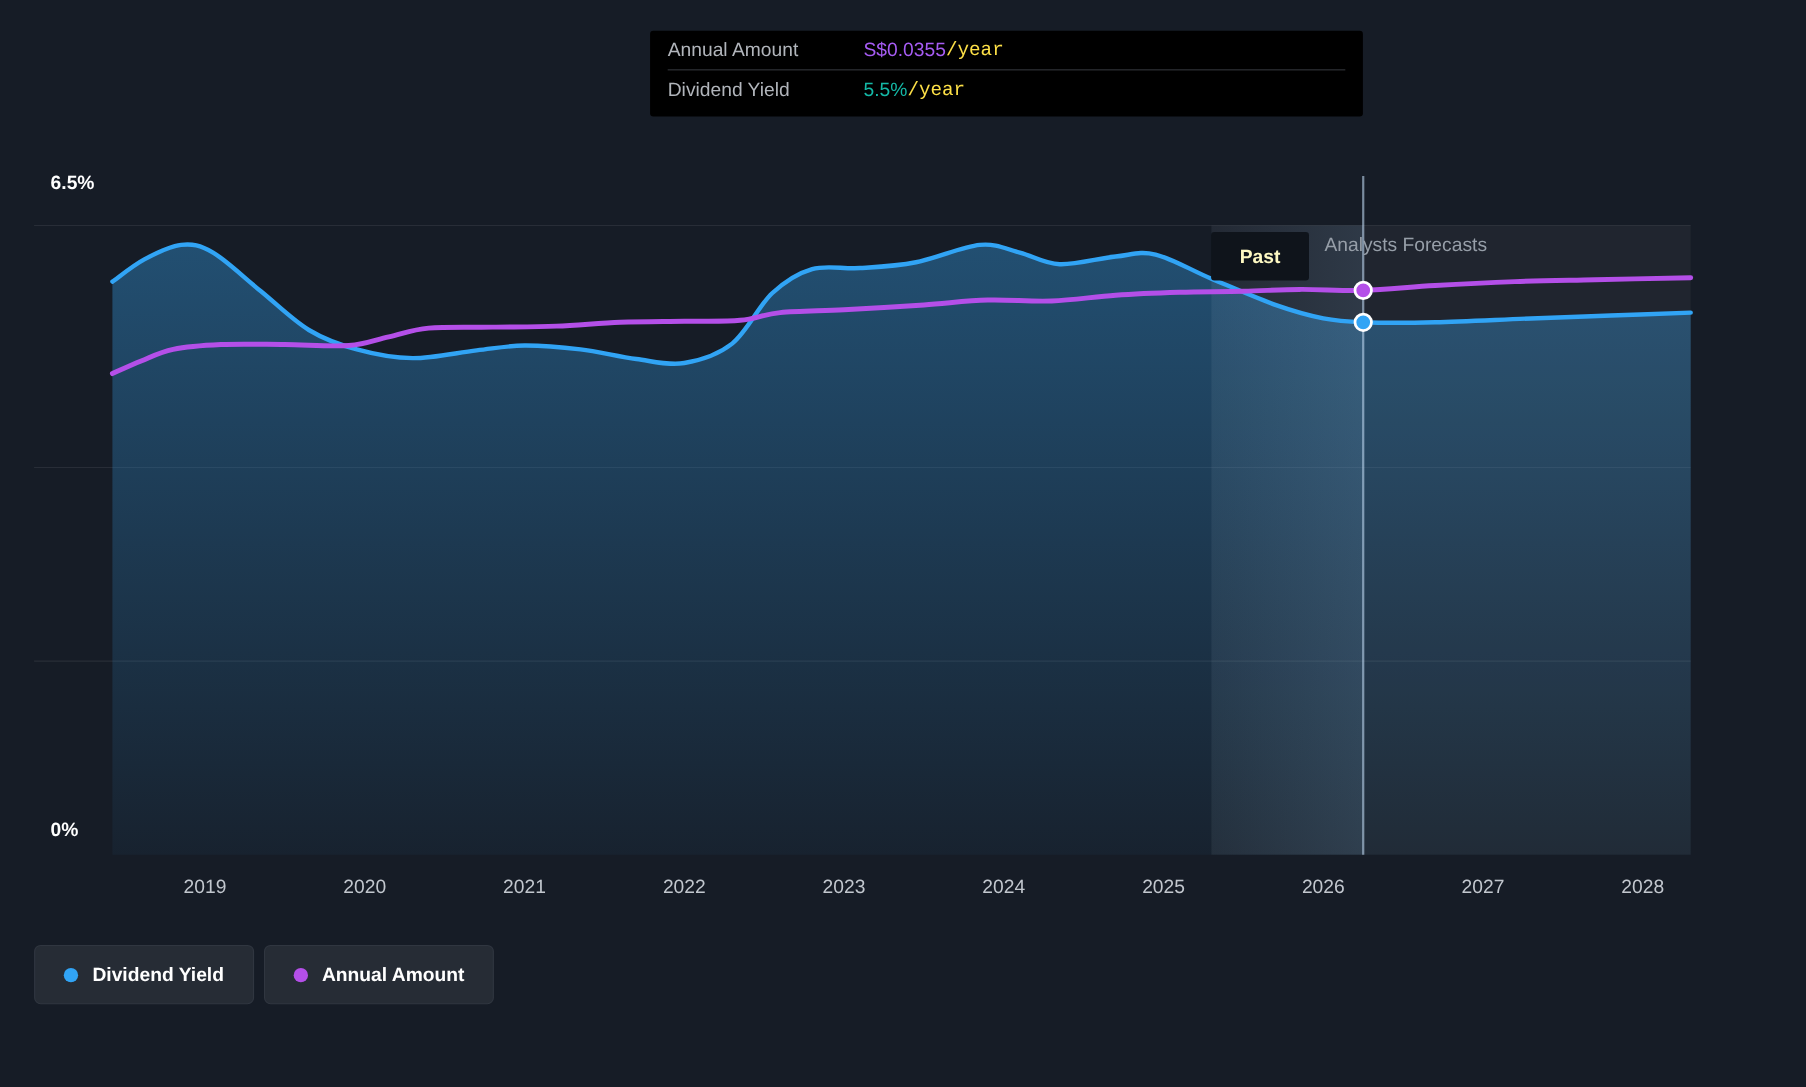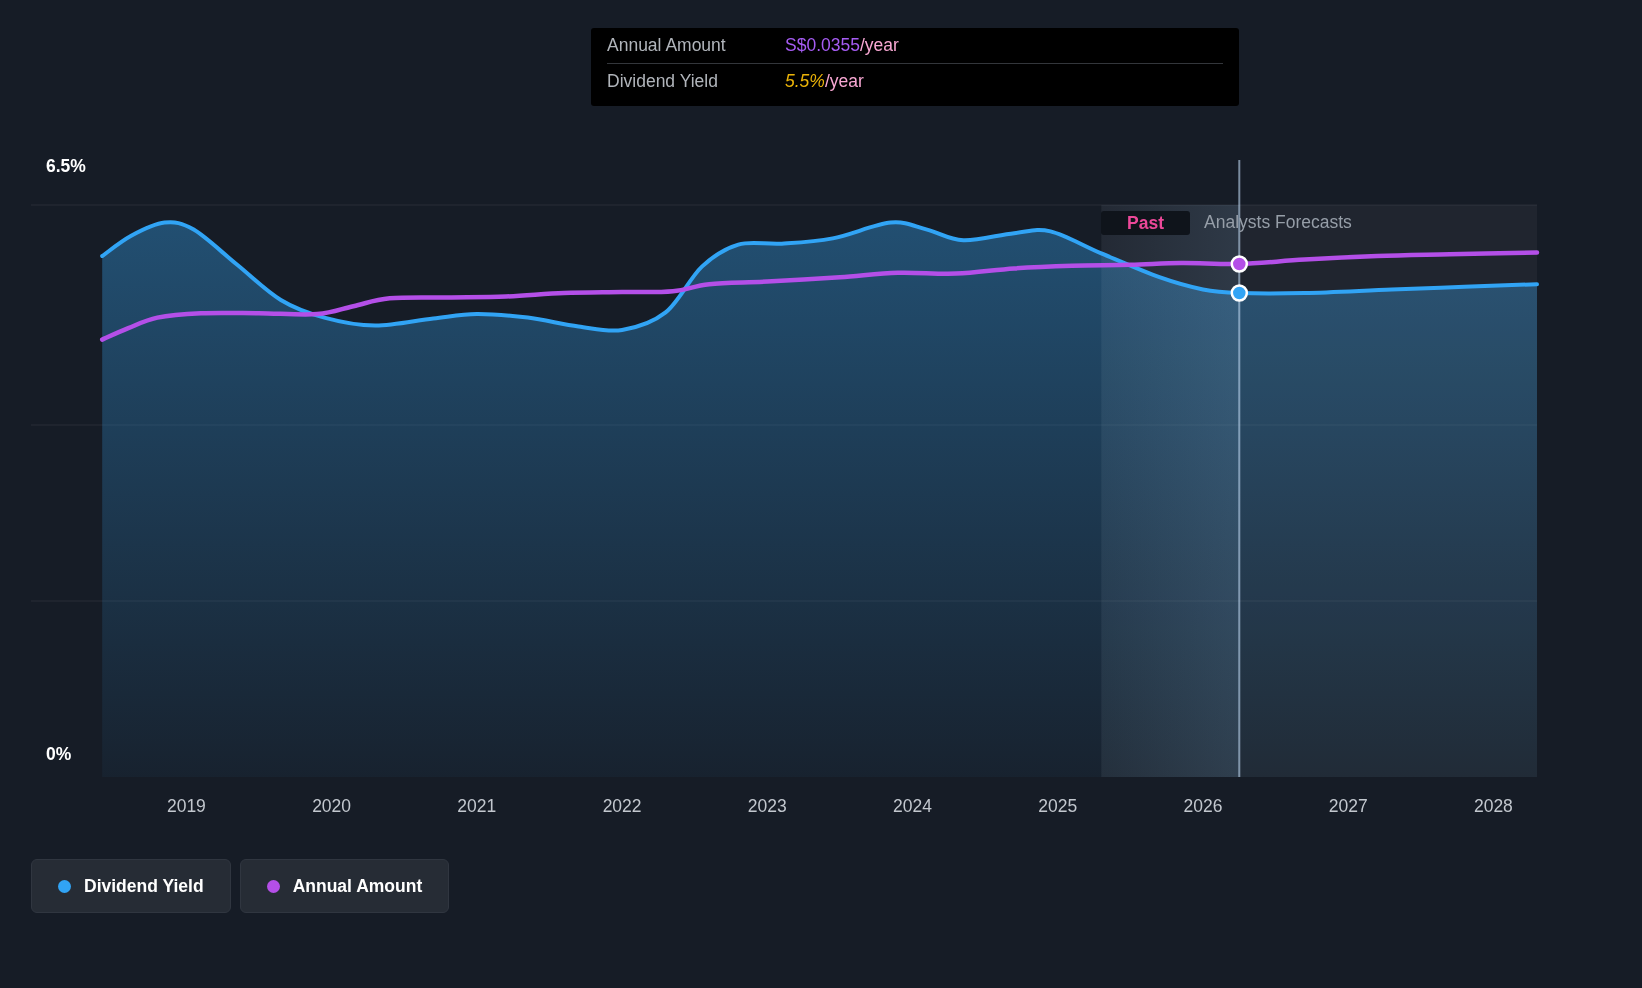--- a/index.html
+++ b/index.html
@@ -5,32 +5,32 @@
   html,body{margin:0;padding:0;background:#161c26;}
   #app{position:relative;width:1642px;height:988px;background:#161c26;
        font-family:"Liberation Sans",sans-serif;overflow:hidden;}
   #chart-svg{position:absolute;left:0;top:0;}
   #chart-svg text{font-family:"Liberation Sans",sans-serif;}
 
   .ylabel{position:absolute;left:46px;color:#ffffff;font-size:17.5px;font-weight:700;z-index:2;}
   #ylabel-top{top:156px;}
   #ylabel-bottom{top:744px;}
 
-  .past-chip{position:absolute;top:211px;width:89px;height:24px;background:#0f141b;border-radius:3px;
-             display:flex;align-items:center;justify-content:center;color:#ec4899;font-weight:700;
+  .past-chip{position:absolute;top:211px;width:89px;height:44px;background:#0f141b;border-radius:3px;
+             display:flex;align-items:center;justify-content:center;color:#fef9c3;font-weight:700;
              font-size:17.5px;z-index:3;}
   .forecast-label{position:absolute;top:212px;color:#969ea8;font-size:17.5px;z-index:3;}
 
   .tooltip{position:absolute;top:28px;width:648px;background:#000;border-radius:3px;
            padding:0 16px;box-sizing:border-box;z-index:5;}
   .tt-title{font-size:17.5px;font-weight:700;color:#fff;padding:15px 0 11px;border-bottom:1px solid #33363b;}
   .tt-row{display:flex;align-items:center;font-size:17.5px;padding:7px 0;border-bottom:1px solid #33363b;}
   .tt-row:last-child{border-bottom:none;padding-bottom:14px;}
   .tt-label{display:inline-block;width:178px;color:#b1b5bb;}
-  .tt-suffix{color:#f9a8d4;}
+  .tt-suffix{color:#fde047;font-family:Liberation Mono, monospace;}
 
   .legend{position:absolute;left:31px;top:859px;display:flex;gap:9px;z-index:4;}
   .chip{height:54px;display:flex;align-items:center;gap:13px;padding:0 26px;border-radius:6px;
         font-size:17.5px;box-sizing:border-box;cursor:pointer;}
   .chip.solid{background:#262c35;border:1px solid #303640;color:#fff;font-weight:700;}
   .chip.outline{background:transparent;border:1px solid #3c434c;color:#ccd0d5;font-weight:400;}
   .dot{width:13px;height:13px;border-radius:50%;flex:0 0 auto;}
   .dot.ring{background:transparent;border:2px solid #888;width:11px;height:11px;}
 </style>
 </head>
@@ -83,21 +83,21 @@
   <div class="forecast-label" id="forecast-label" style="left: 1204px;">Analysts Forecasts</div>
 
   <div class="tooltip" id="tooltip" style="left: 591px;">
     <div class="tt-row">
       <span class="tt-label">Annual Amount</span>
       <span class="tt-value" style="color: rgb(166, 92, 243);">S$0.0355</span>
         <span class="tt-suffix">/year</span>
     </div>
     <div class="tt-row">
       <span class="tt-label">Dividend Yield</span>
-      <span class="tt-value" style="color: #eab308; font-style: italic;">5.5%</span>
+      <span class="tt-value" style="color: #14b8a6;">5.5%</span>
         <span class="tt-suffix">/year</span>
     </div>
   </div>
 
   <div class="legend">
     <div class="chip solid">
       <span class="dot" style="background: rgb(49, 164, 245);"></span>
       <span>Dividend Yield</span>
     </div>
     <div class="chip solid">

